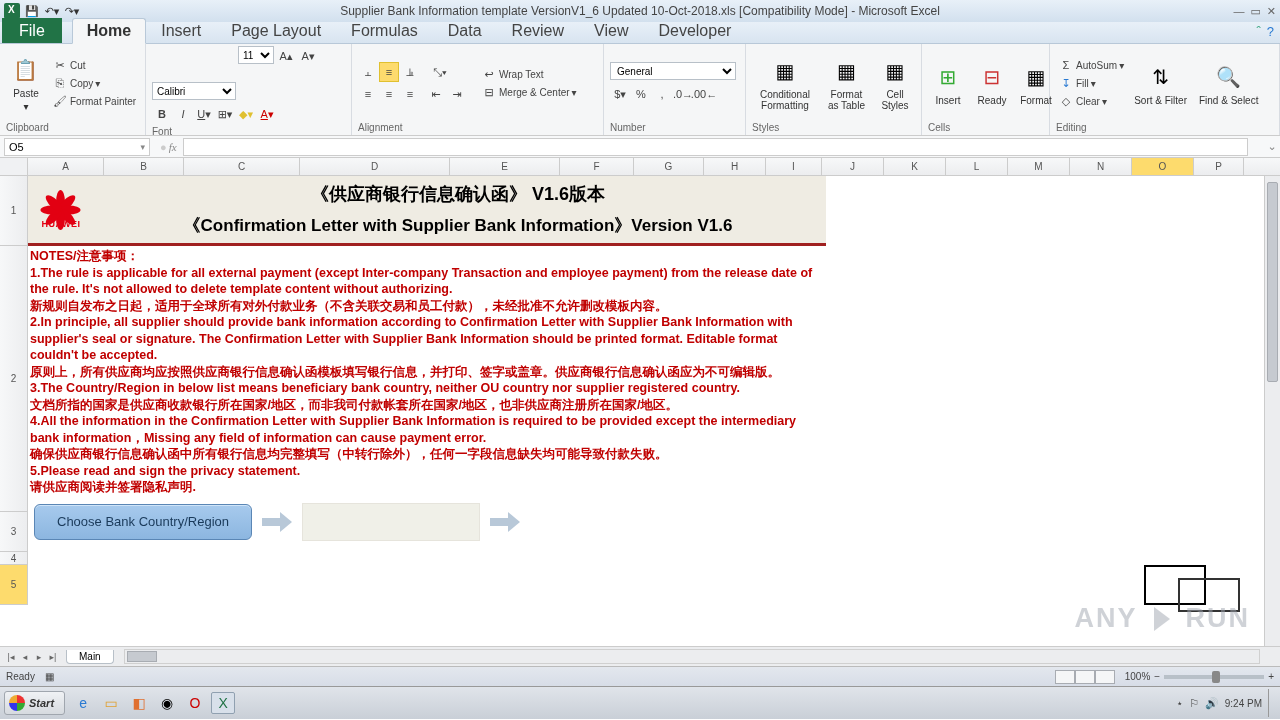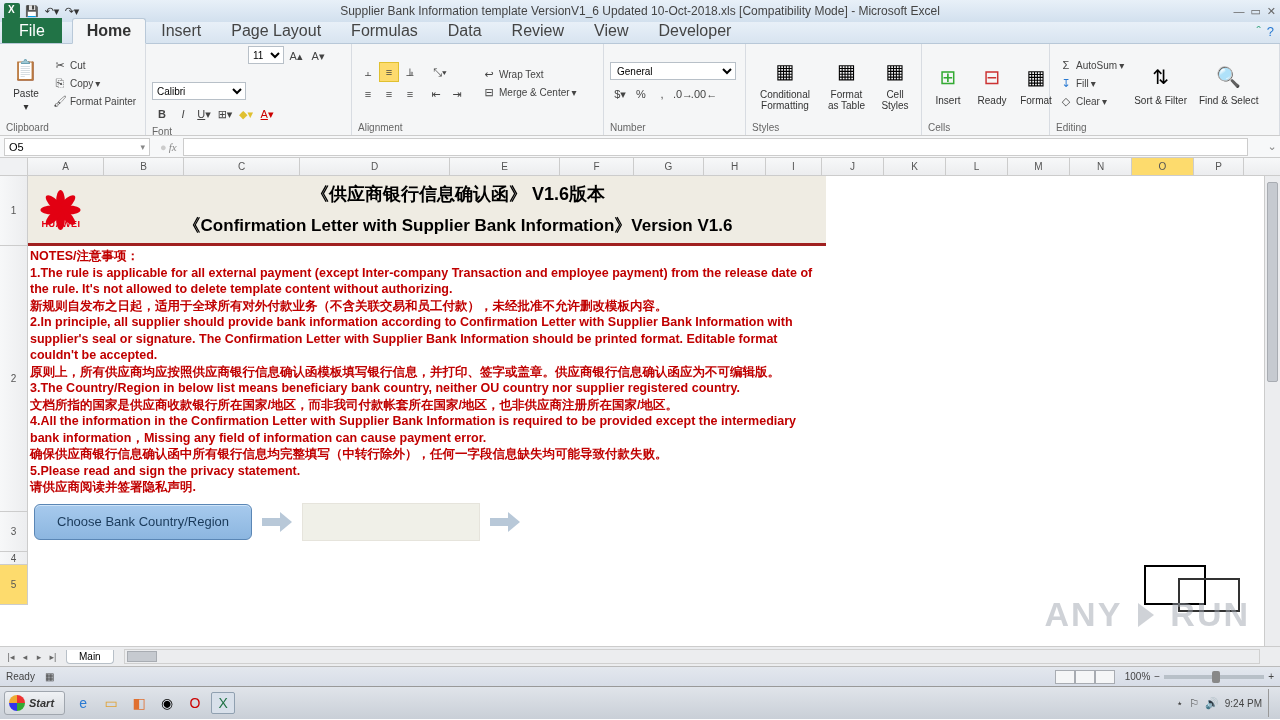--- a/index.html
+++ b/index.html
@@ -28,21 +28,21 @@
 .ribbon-group-content { flex: 1; display: flex; gap: 4px; }
 .ribbon-group-label { font-size: 10px; color: #666; padding: 2px 0; position: relative; }
 .big-btn { display: flex; flex-direction: column; align-items: center; justify-content: center; padding: 2px 4px; cursor: pointer; }
 .big-btn .icon-box { width: 32px; height: 32px; display: flex; align-items: center; justify-content: center; font-size: 20px; }
 .big-btn .lbl { font-size: 10px; color: #333; text-align: center; line-height: 11px; margin-top: 2px; }
 .small-row { display: flex; align-items: center; gap: 2px; font-size: 10px; color: #444; cursor: pointer; padding: 1px 2px; }
 .small-row .mini-icon { width: 16px; height: 14px; display: flex; align-items: center; justify-content: center; font-size: 11px; }
 .stack { display: flex; flex-direction: column; gap: 2px; justify-content: center; }
 .font-selects { display: flex; gap: 2px; }
 .font-selects select, .font-selects input { font-size: 10px; height: 18px; border: 1px solid #b8c0c8; background: #fff; }
-.font-name { width: 94px; margin-top: 36px; }
+.font-name { width: 84px; margin-top: 36px; }
 .font-size { width: 36px; }
 .btn-row { display: flex; gap: 1px; }
 .icon-btn { width: 20px; height: 20px; border: 1px solid transparent; display: flex; align-items: center; justify-content: center; font-size: 11px; cursor: pointer; color: #444; }
 .icon-btn.highlighted { background: #fddb6d; border: 1px solid #e0c030; }
 .sel-box { height: 18px; border: 1px solid #b8c0c8; background: #fff; font-size: 10px; padding: 0 2px; }
 .num-fmt { width: 126px; }
 
 
 .fxbar { height: 22px; display: flex; align-items: center; border-bottom: 1px solid #ccc; background: #f7f8f9; }
 .name-box { width: 146px; height: 18px; border: 1px solid #ccc; background: #fff; margin: 0 4px; display: flex; align-items: center; padding: 0 4px; font-size: 11px; }
@@ -108,21 +108,21 @@
 
 .taskbar { height: 30px; background: linear-gradient(#e0e4ea, #c9cfd7); display: flex; align-items: center; padding: 16px 4px; border-top: 1px solid #999; }
 .start-btn { height: 24px; padding: 0 10px 0 4px; background: linear-gradient(#f0f2f5,#d6dadf); border: 1px solid #a0a6ae; border-radius: 3px; display: flex; align-items: center; gap: 4px; font-size: 11px; font-weight: bold; font-style: italic; color: #333; cursor: pointer; }
 .start-orb { width: 16px; height: 16px; border-radius: 50%; background: conic-gradient(#e33 0 25%, #3a3 0 50%, #33e 0 75%, #ea3 0 100%); }
 .task-icons { display: flex; gap: 4px; margin-left: 6px; }
 .task-icon { width: 24px; height: 22px; border: 1px solid transparent; display: flex; align-items: center; justify-content: center; cursor: pointer; font-size: 14px; border-radius: 2px; }
 .task-icon.active { border: 1px solid #90a0b0; background: #d8e0ea; }
 .tray { margin-left: auto; display: flex; align-items: center; gap: 6px; font-size: 10px; color: #444; }
 .tray-icon { font-size: 11px; cursor: pointer; }
 
-.watermark { position: absolute; right: 30px; bottom: 86px; font-size: 34px; font-weight: bold; color: rgba(160,165,175,0.5); letter-spacing: 2px; font-family: Arial; pointer-events: none; display: flex; align-items: center; gap: 16px; justify-content: flex-end; }
+.watermark { position: absolute; right: 30px; bottom: 86px; font-size: 27px; font-weight: bold; color: rgba(160,165,175,0.5); letter-spacing: 2px; font-family: Arial; pointer-events: none; display: flex; align-items: center; gap: 16px; justify-content: flex-end; }
 .watermark .play { display: inline-block; width: 0; height: 0; border-left: 16px solid rgba(160,165,175,0.5); border-top: 12px solid transparent; border-bottom: 12px solid transparent; }
 .screen-box { position: absolute; right: 40px; bottom: 108px; width: 62px; height: 34px; border: 2px solid #333; pointer-events: none; }
 </style>
 </head>
 <body>
 
 <div class="titlebar">
   <div class="qat">
     <div class="excel-icon"></div>
     <div class="qat-icon">💾</div>

